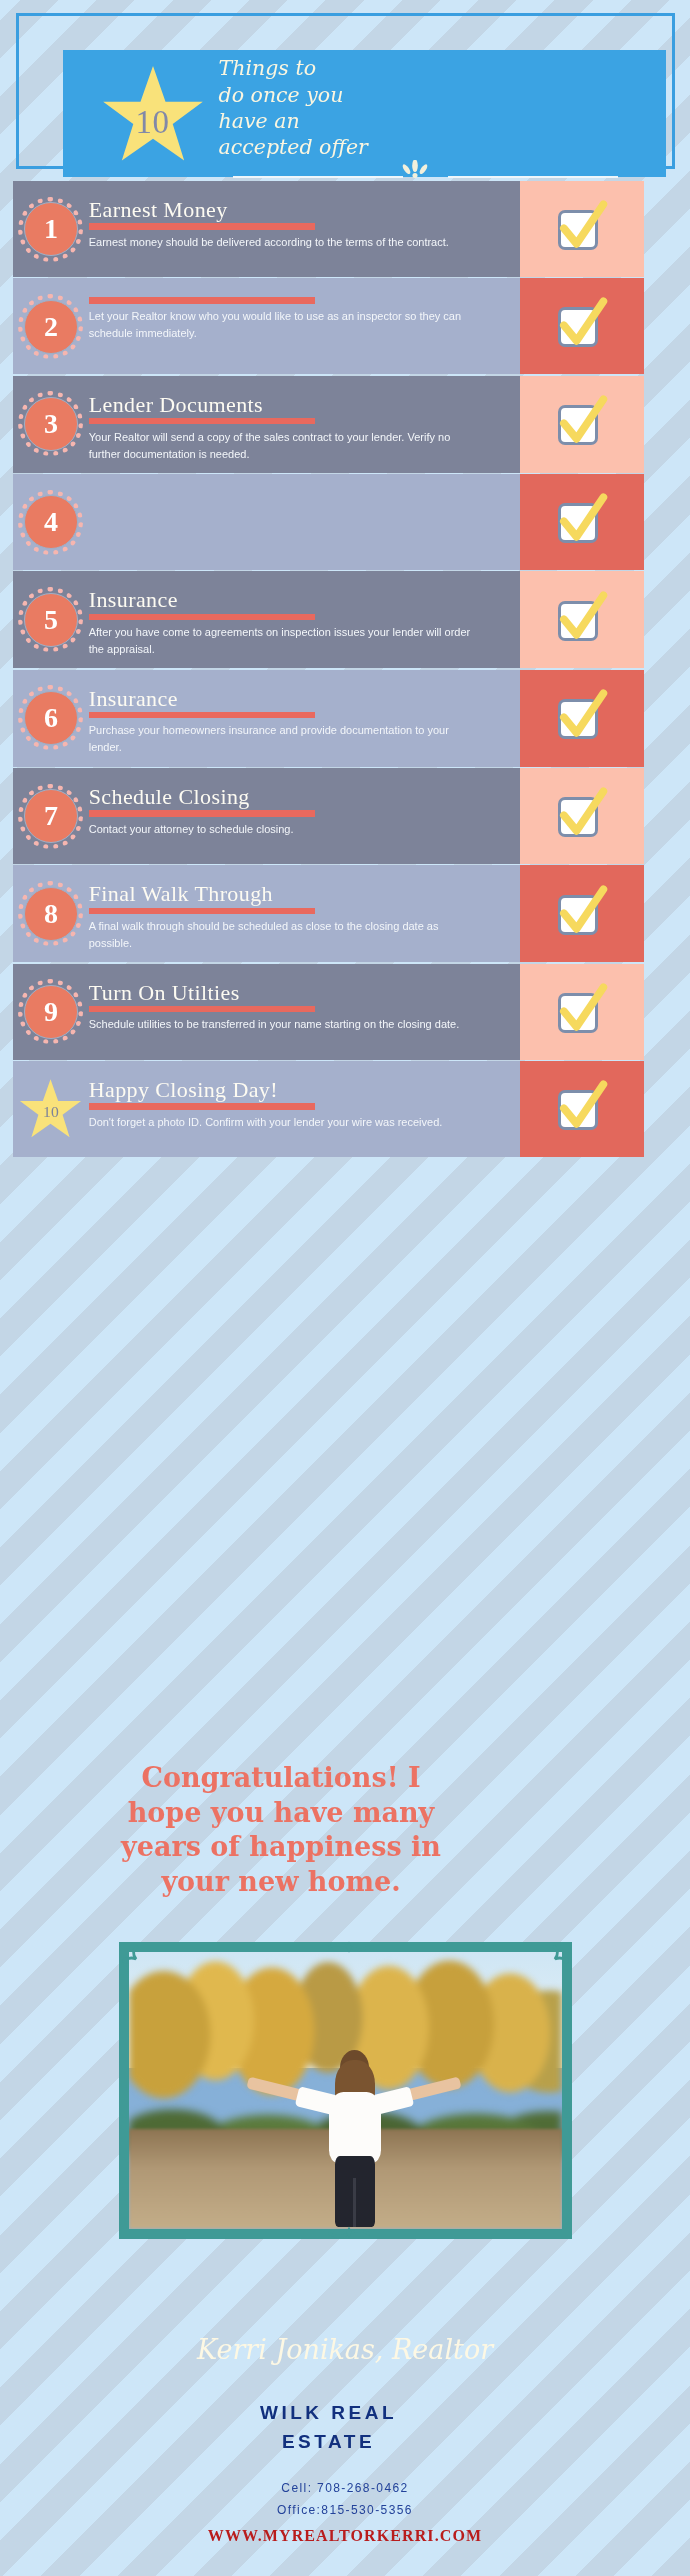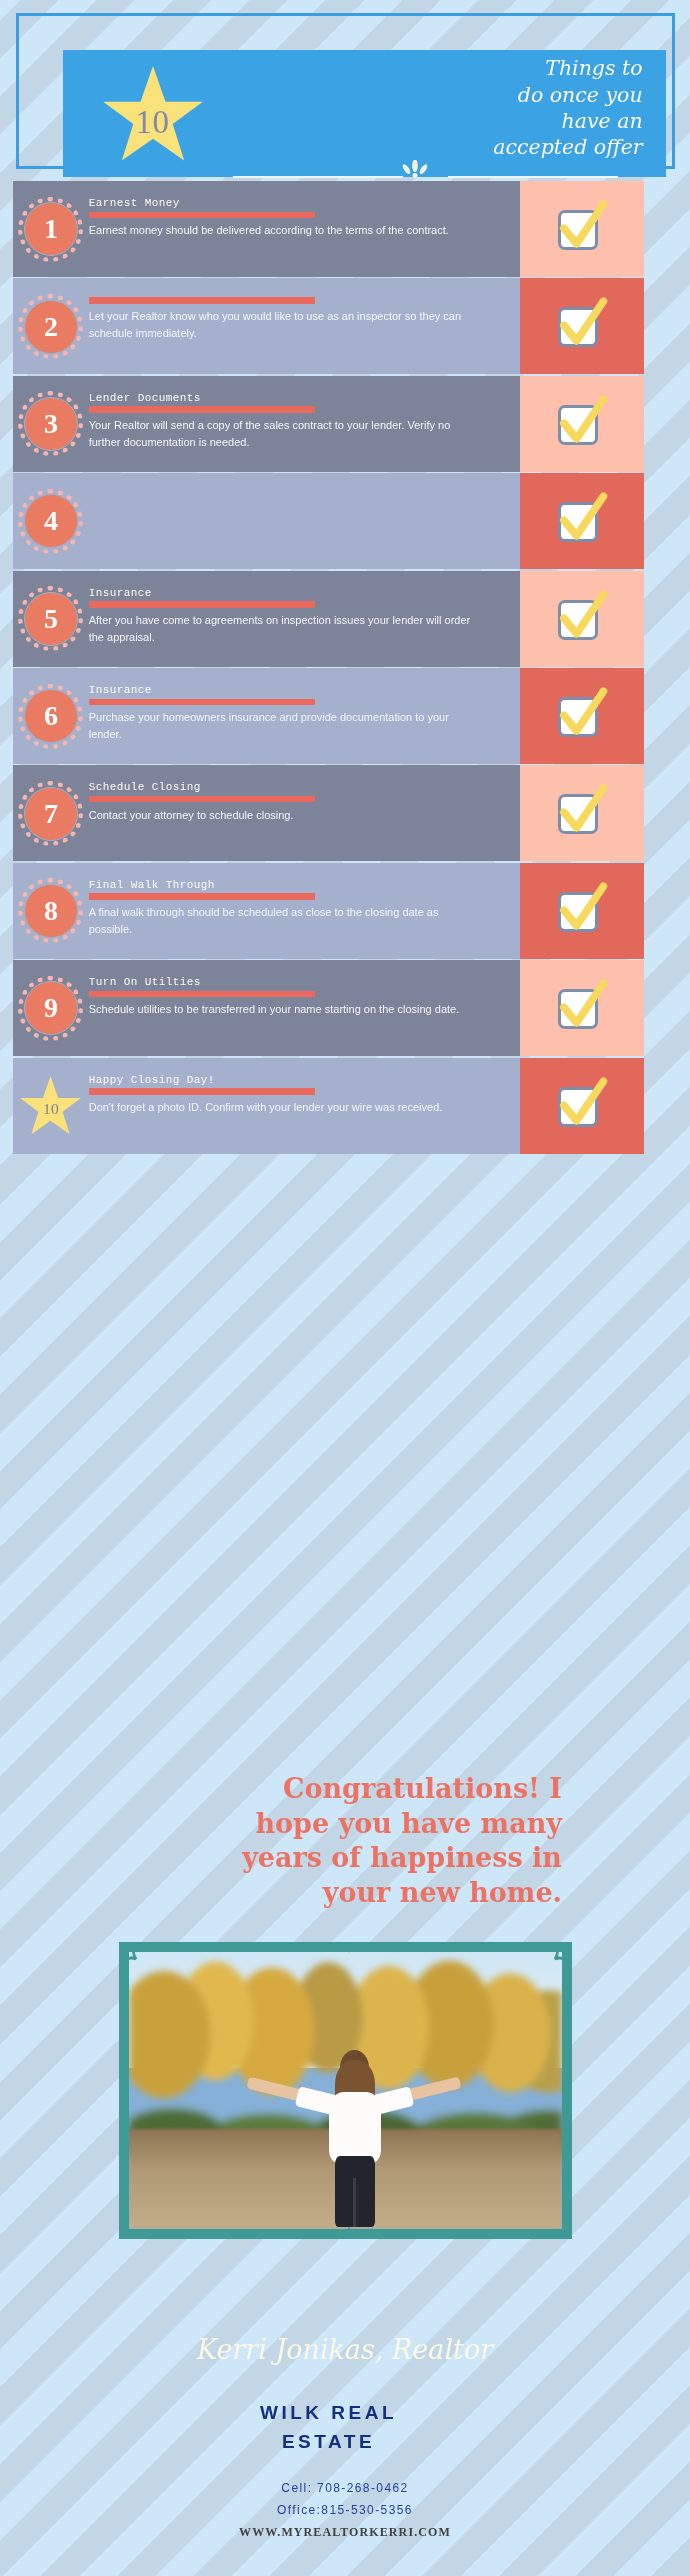--- a/index.html
+++ b/index.html
@@ -51,21 +51,21 @@
     text-align: center;
     font-family: "Liberation Serif", serif;
     font-size: 33px;
     color: #8289a8;
     letter-spacing: 0.7px;
   }
   .header-title {
     position: absolute;
     left: 156px; top: 5.7px;
     width: 424px;
-    text-align: right;
+    text-align: left;
     font-family: "DejaVu Serif", serif;
     font-style: italic;
     font-size: 20.5px;
     line-height: 1.28;
     color: #fbf6e0;
   }
   .header-title .ln { display: block; white-space: nowrap; }
   .burst {
     position: absolute;
     left: 332px; top: 110px;
@@ -157,22 +157,22 @@
     left: 0; right: 0; top: 25.5px;
     text-align: center;
     font-family: "Liberation Serif", serif;
     font-size: 15.6px;
     color: #7d8399;
   }
 
   
   .text-col { flex: 1; padding-top: 7px; }
   .item-title {
-    font-family: Liberation Mono, monospace;
-    font-size: 11px;
+    font-family: Liberation Serif, serif;
+    font-size: 22px;
     color: #fdfbf2;
     line-height: 1.05;
     letter-spacing: 0.4px;
   }
   .item-rule {
     width: 226px;
     height: 6.4px;
     background: #e9695e;
     margin: 2.1px 0 4.2px 0;
   }
@@ -194,27 +194,26 @@
     border: 3.5px solid #7d8eab;
     border-radius: 7px;
   }
   .cbx svg { position: absolute; left: 0; top: 0; }
 
   
   .congrats {
     position: absolute;
     left: 0; top: 1761px;
     width: 562px;
-    text-align: right;
+    text-align: center;
     font-family: "DejaVu Serif", serif;
     font-weight: bold;
     font-size: 27px;
     line-height: 1.28;
     color: #ec7263;
-    margin-top: 11px;
   }
   .congrats .ln { display: block; }
 
   
   .photo-frame {
     position: absolute;
     left: 119px; top: 1942px;
     width: 453px; height: 297px;
     border: 4.2px solid #3f9a96;
     background: #3f9a96;
@@ -335,23 +334,23 @@
     font-family: "Liberation Sans", sans-serif;
     font-size: 12px;
     letter-spacing: 1.4px;
     line-height: 1.85;
     color: #23429a;
   }
   .contact .ln { display: block; }
   .contact .web {
     font-family: "Liberation Serif", serif;
     font-weight: bold;
-    font-size: 12px;
+    font-size: 16px;
     letter-spacing: 1.1px;
-    color: #404040;
+    color: #b91c1c;
   }
 </style>
 </head>
 <body>
 
 <div class="page"></div>
 
 <div class="header-wrap">
   <div class="header-card">
 

